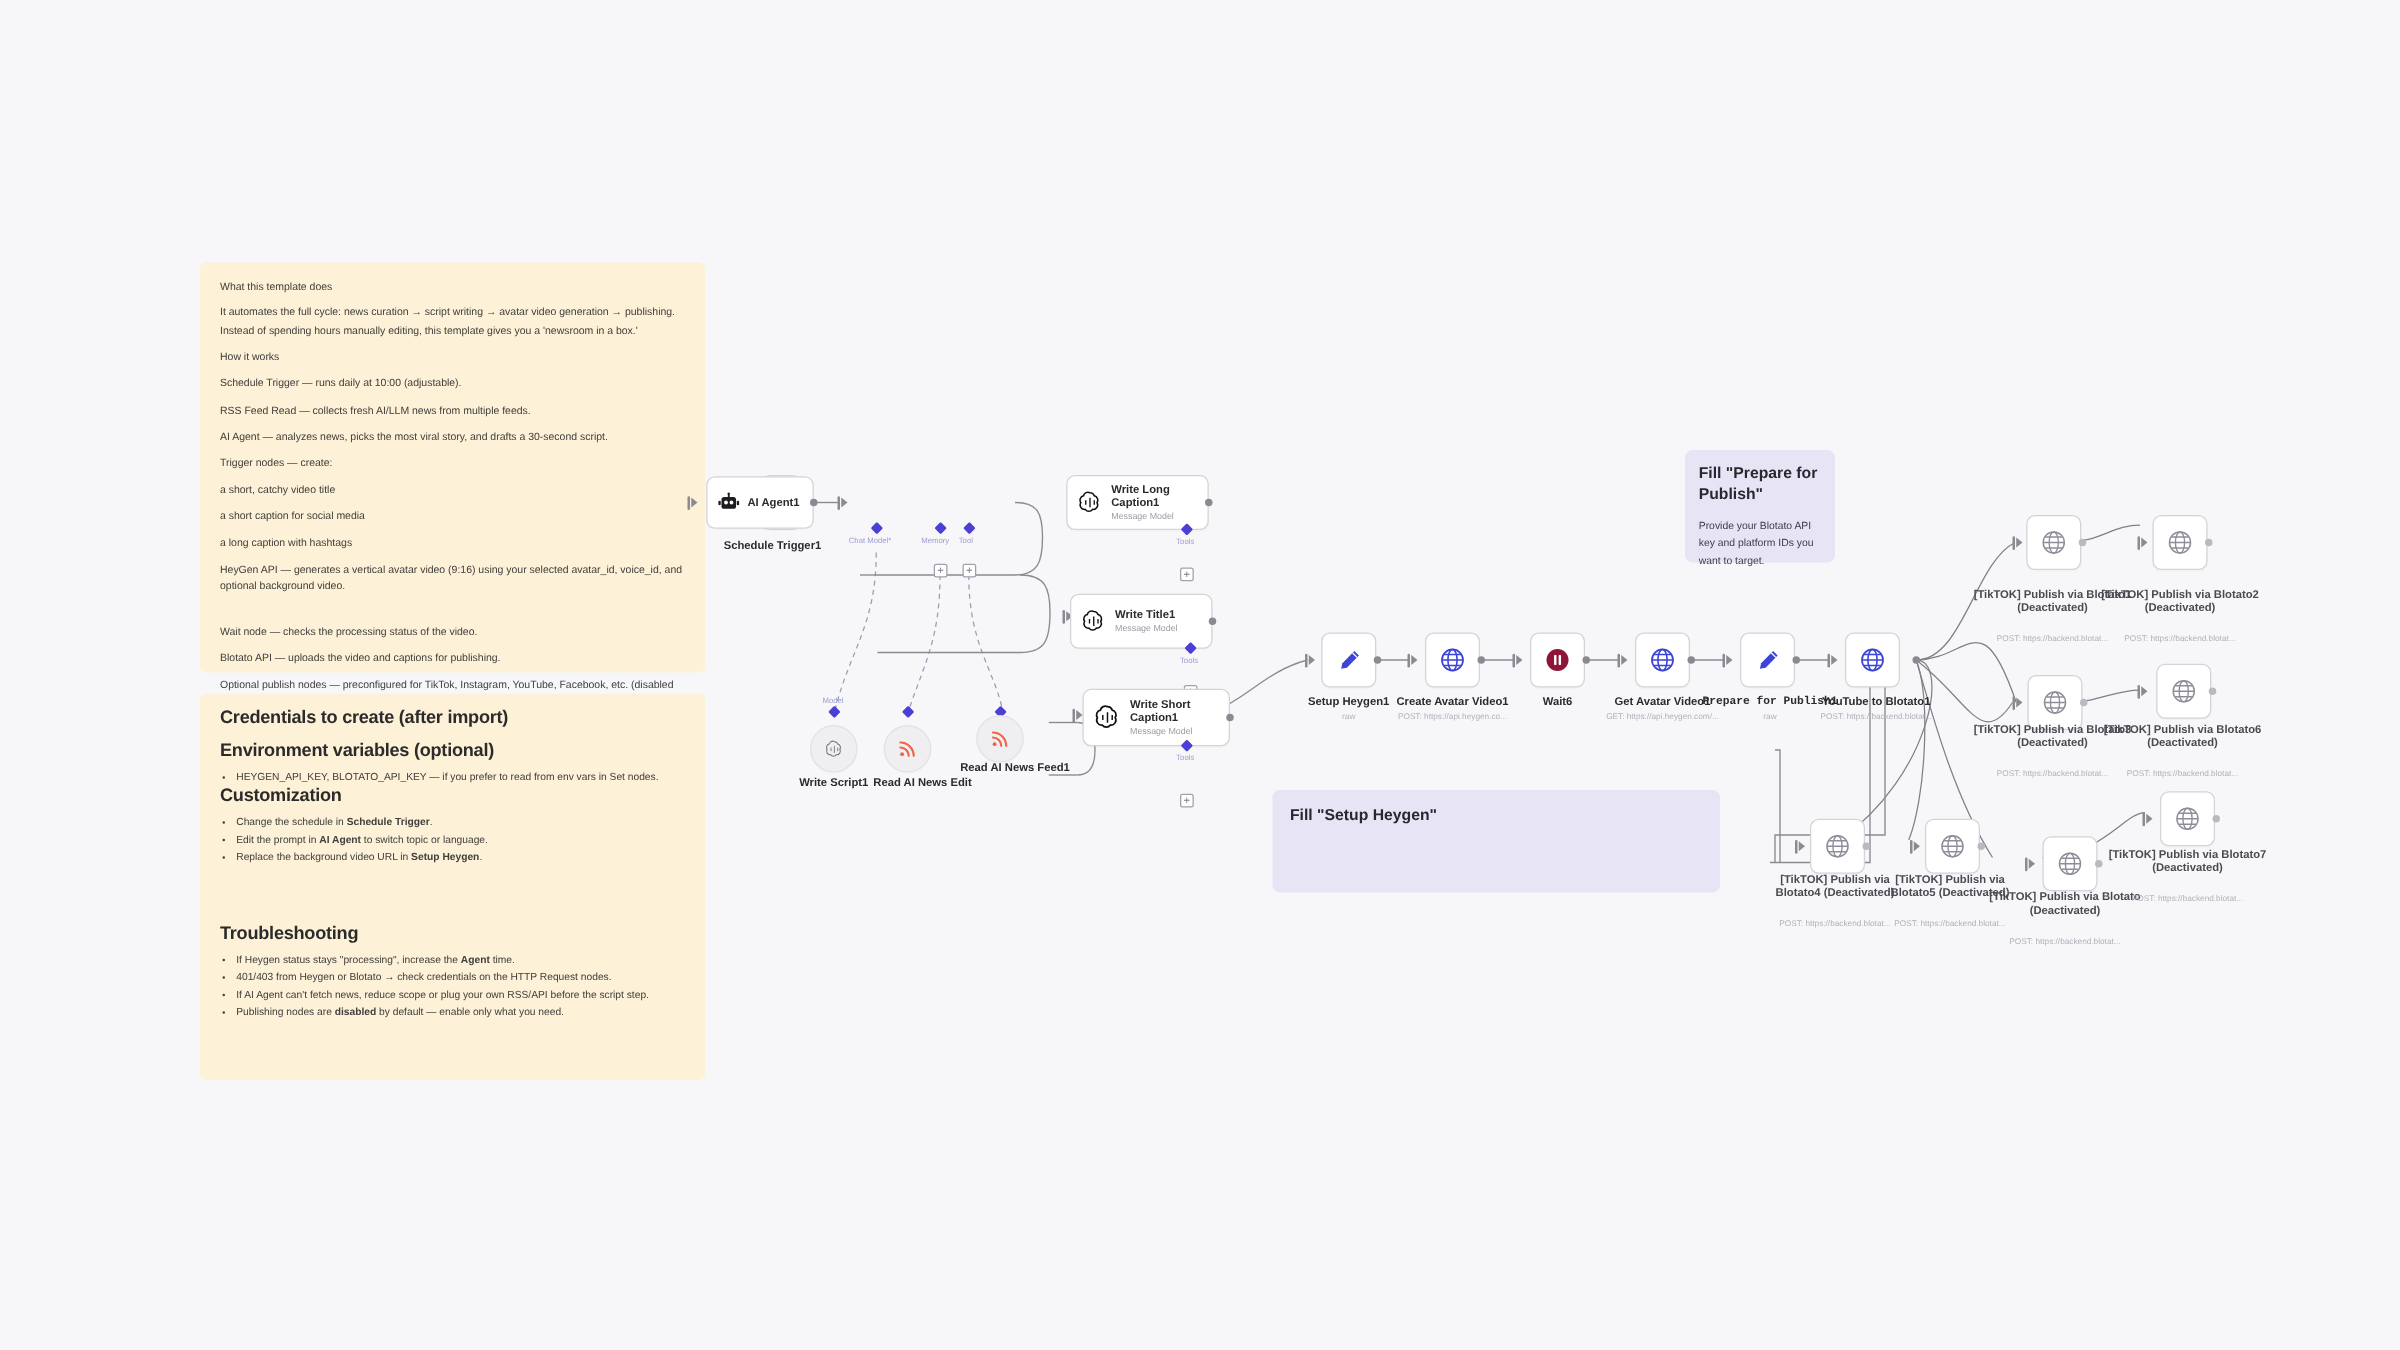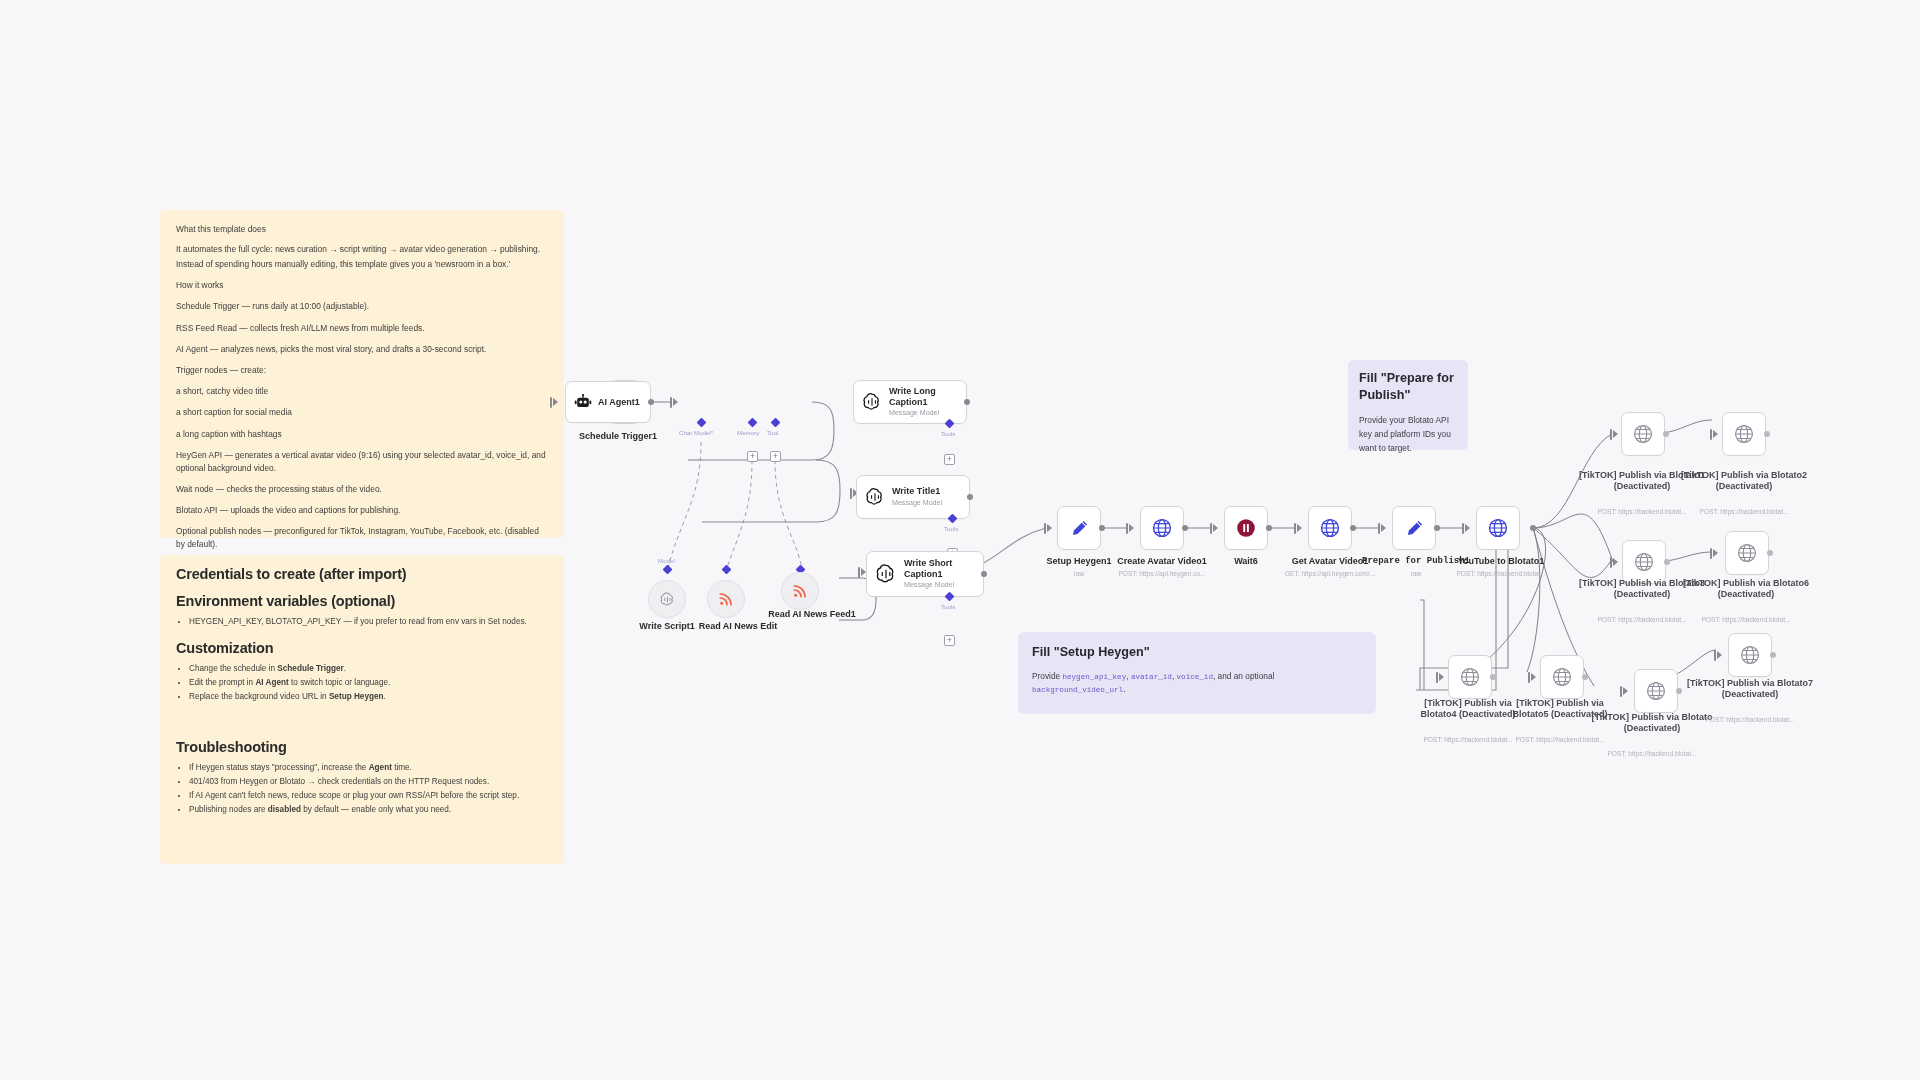--- a/index.html
+++ b/index.html
@@ -170,35 +170,35 @@
       <p style="margin-bottom:2px">It automates the full cycle: news curation → script writing → avatar video generation → publishing.</p>
       <p>Instead of spending hours manually editing, this template gives you a 'newsroom in a box.'</p>
       <p>How it works</p>
       <p>Schedule Trigger — runs daily at 10:00 (adjustable).</p>
       <p>RSS Feed Read — collects fresh AI/LLM news from multiple feeds.</p>
       <p>AI Agent — analyzes news, picks the most viral story, and drafts a 30-second script.</p>
       <p>Trigger nodes — create:</p>
       <p>a short, catchy video title</p>
       <p>a short caption for social media</p>
       <p>a long caption with hashtags</p>
-      <p style="margin-bottom:8px">HeyGen API — generates a vertical avatar video (9:16) using your selected avatar_id, voice_id, and optional background video.</p>
+      <p style="margin-bottom:24px">HeyGen API — generates a vertical avatar video (9:16) using your selected avatar_id, voice_id, and optional background video.</p>
       <p>Wait node — checks the processing status of the video.</p>
       <p>Blotato API — uploads the video and captions for publishing.</p>
       <p>Optional publish nodes — preconfigured for TikTok, Instagram, YouTube, Facebook, etc. (disabled by default).</p>
       <p style="margin-bottom:0">Requirements</p>
     </div>
   </div>
 
   <div class="sticky yellow" style="left:160px; top:555px; width:404px; height:182px; padding:11px 16px 10px 16px;">
     <div class="note-h">Credentials to create (after import)</div>
     <div class="note-h" style="margin-top:11px">Environment variables (optional)</div>
     <ul class="note-ul">
       <li>HEYGEN_API_KEY, BLOTATO_API_KEY — if you prefer to read from env vars in Set nodes.</li>
     </ul>
-    <div class="note-h" style="margin-top:11px">Customization</div>
+    <div class="note-h" style="">Customization</div>
     <ul class="note-ul">
       <li><span>Change the schedule in </span><b>Schedule Trigger</b><span>.</span></li>
       <li><span>Edit the prompt in </span><b>AI Agent</b><span> to switch topic or language.</span></li>
       <li><span>Replace the background video URL in </span><b>Setup Heygen</b><span>.</span></li>
     </ul>
   </div>
 
   <div class="sticky yellow" style="left:160px; top:728px; width:404px; height:136px; padding:11px 16px;">
     <div class="note-h">Troubleshooting</div>
     <ul class="note-ul">
@@ -209,23 +209,20 @@
     </ul>
   </div>
 
   <div class="sticky purple" style="left:1348px; top:360px; width:120px; height:90px; padding:10px 11px;">
     <div class="p-title">Fill "Prepare for Publish"</div>
     <div class="p-text">Provide your Blotato API key and platform IDs you want to target.</div>
   </div>
 
   <div class="sticky purple" style="left:1018px; top:632px; width:358px; height:82px; padding:12px 14px;">
     <div class="p-title" style="margin-bottom:9px">Fill "Setup Heygen"</div>
-    <div class="p-text">
-      <span>Provide </span><span class="mono">heygen_api_key</span><span>, </span><span class="mono">avatar_id</span><span>, </span><span class="mono">voice_id</span><span>, and an optional </span><span class="mono">background_video_url</span><span>.</span>
-    </div>
   </div>
 
   <div class="plus-red" style="left:572px; top:396px;">✛</div>
   <div class="node trigger sq" style="left:596px; top:380px;">
     <svg class="ico" width="22" height="22" viewBox="0 0 24 24">
       <circle cx="12" cy="12" r="11" fill="#1fbf85"></circle>
       <path d="M12 6.2v6.1l4 2.2" stroke="#fff" stroke-width="1.9" fill="none" stroke-linecap="round"></path>
     </svg>
   </div>
   <div class="dot" style="left:638px; top:399px;"></div>

